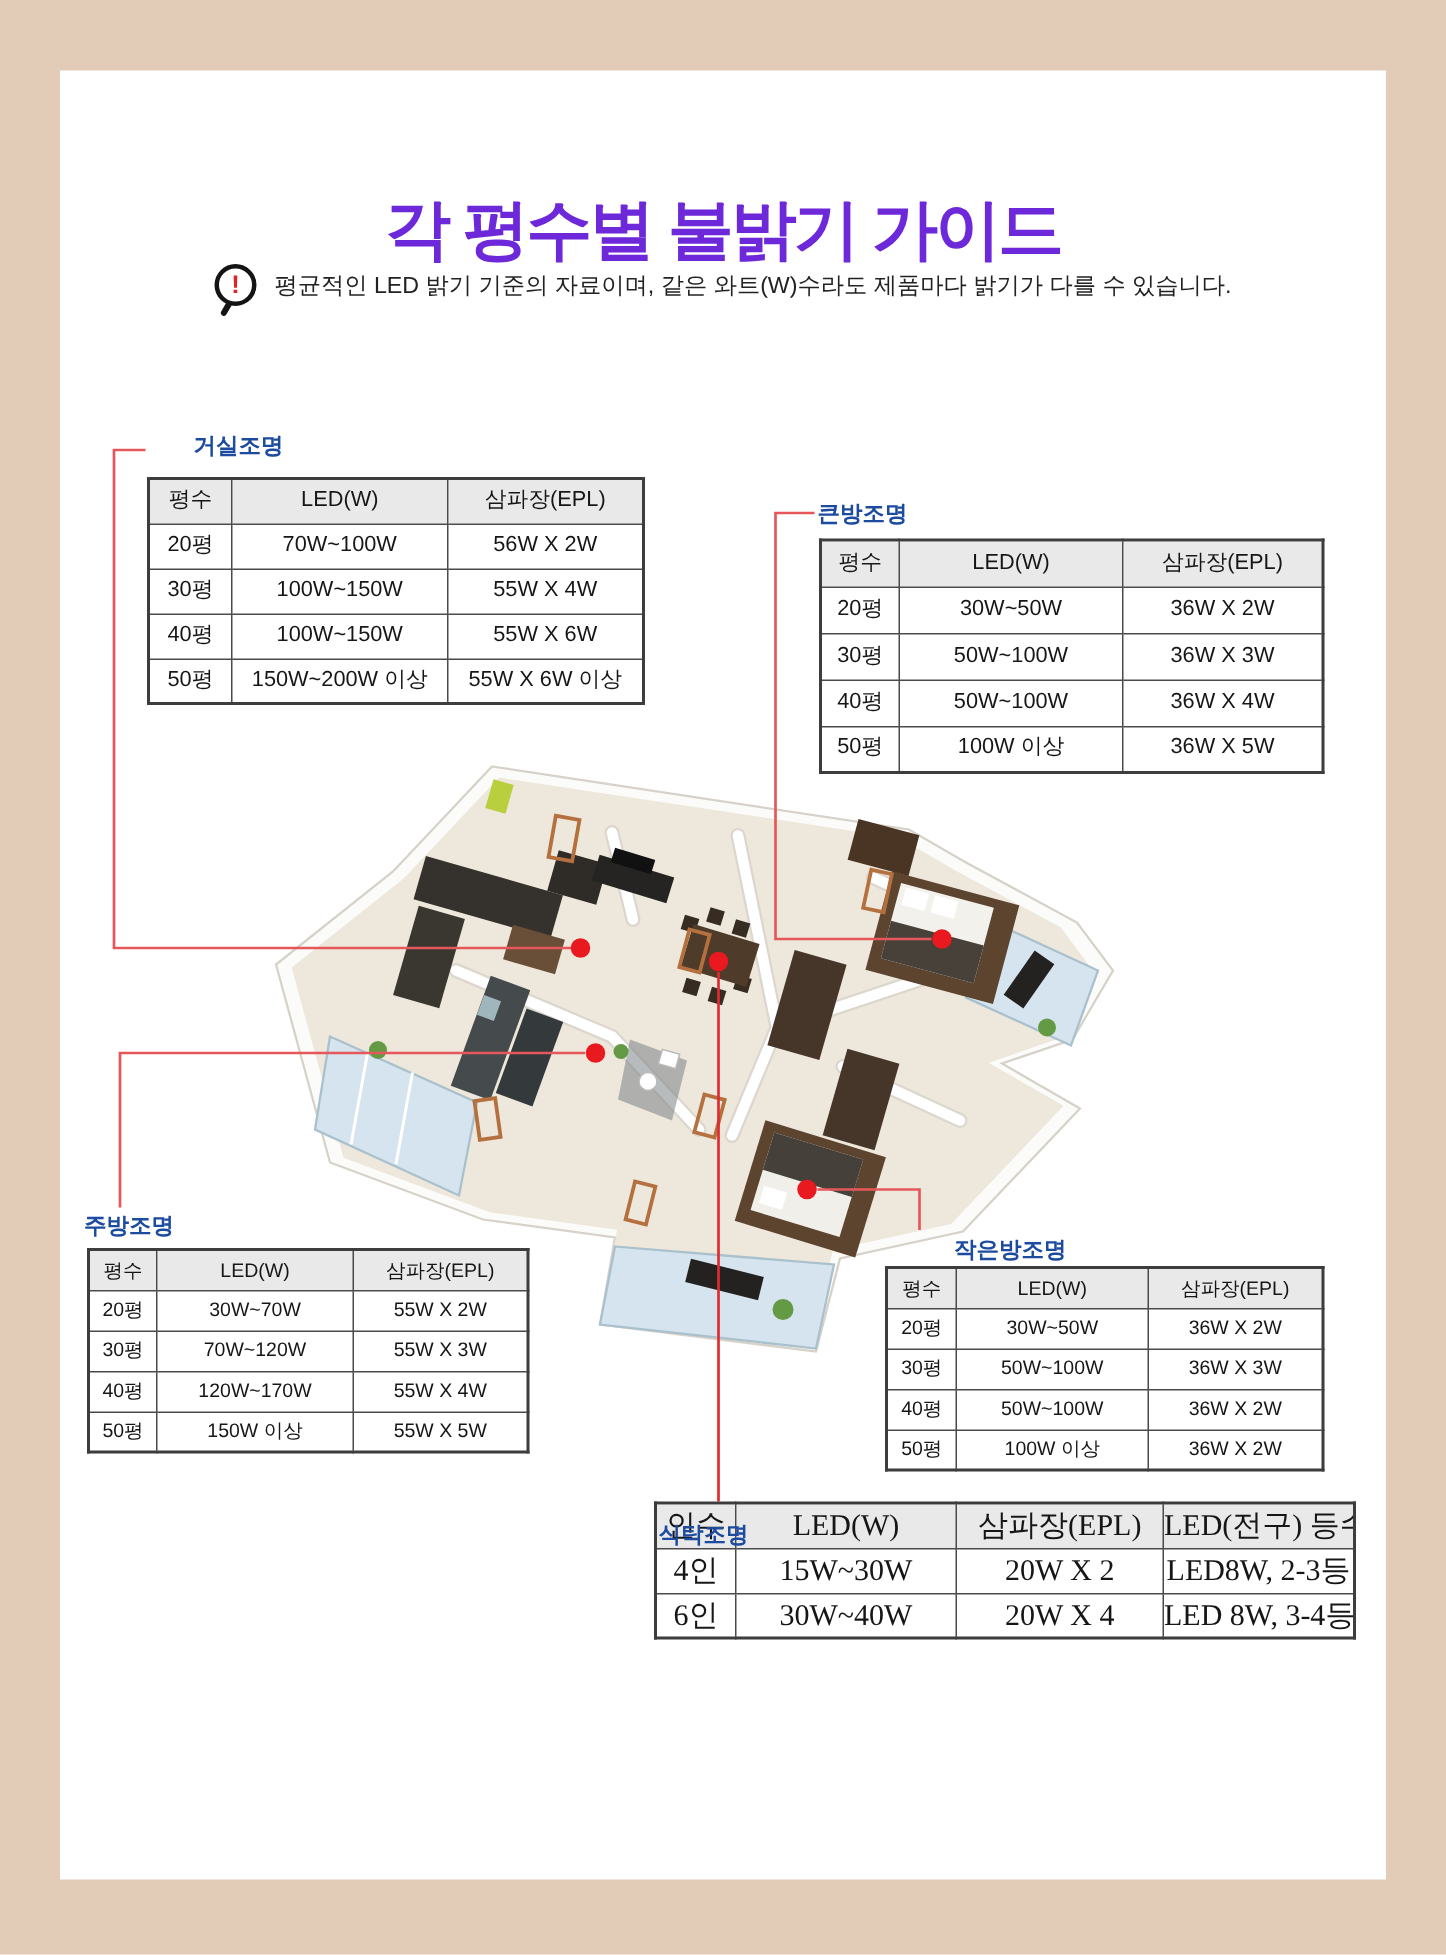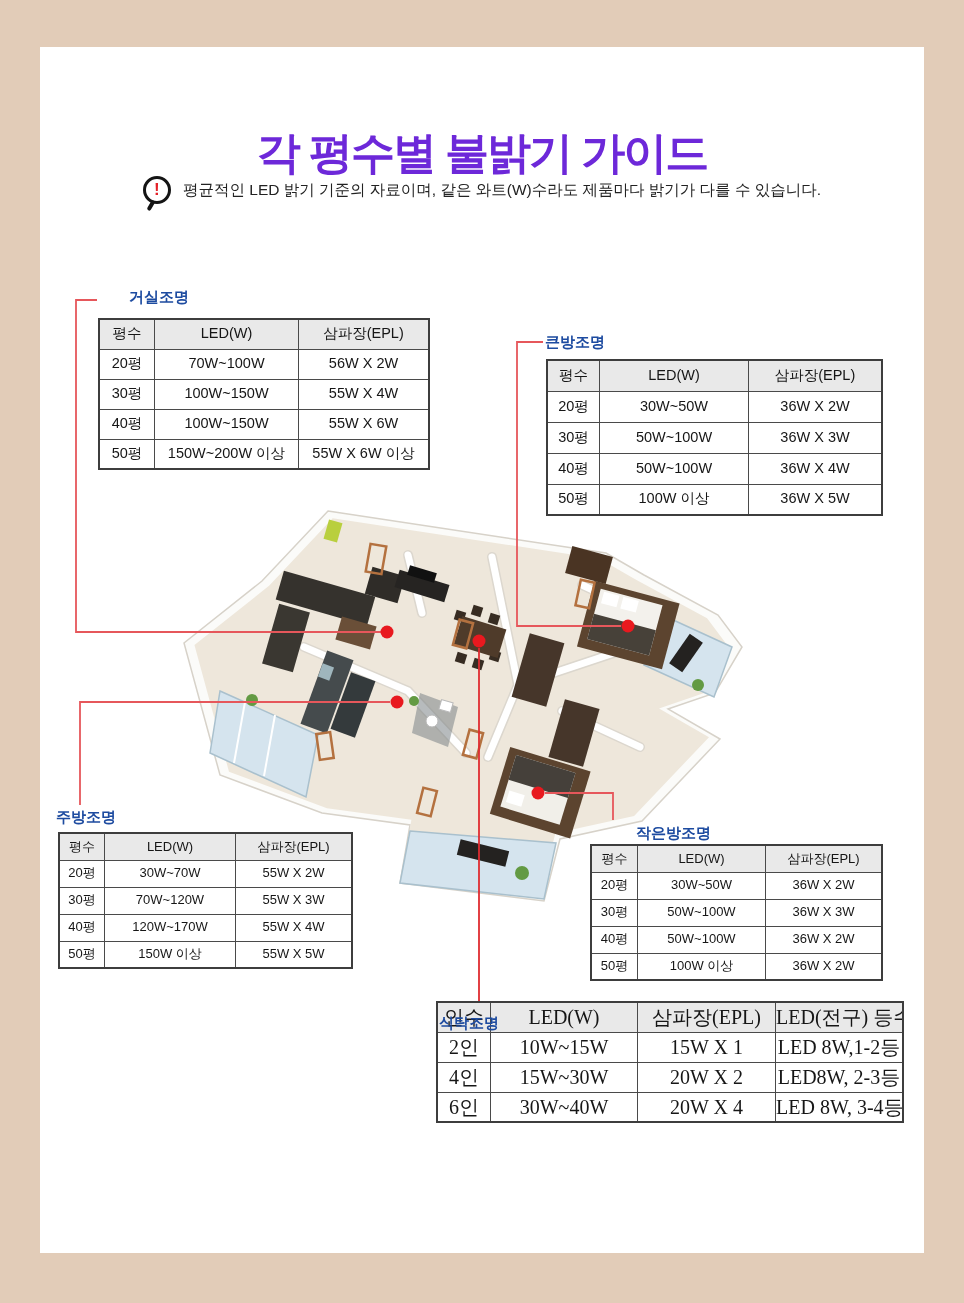--- a/index.html
+++ b/index.html
@@ -347,26 +347,20 @@
     <thead>
       <tr>
         <th>인수</th>
         <th>LED(W)</th>
         <th>삼파장(EPL)</th>
         <th>LED(전구) 등수</th>
       </tr>
     </thead>
     <tbody>
       <tr>
-        <td>2인</td>
-        <td>10W~15W</td>
-        <td>15W X 1</td>
-        <td>LED 8W,1-2등</td>
-      </tr>
-      <tr>
         <td>4인</td>
         <td>15W~30W</td>
         <td>20W X 2</td>
         <td>LED8W, 2-3등</td>
       </tr>
       <tr>
         <td>6인</td>
         <td>30W~40W</td>
         <td>20W X 4</td>
         <td>LED 8W, 3-4등</td>

